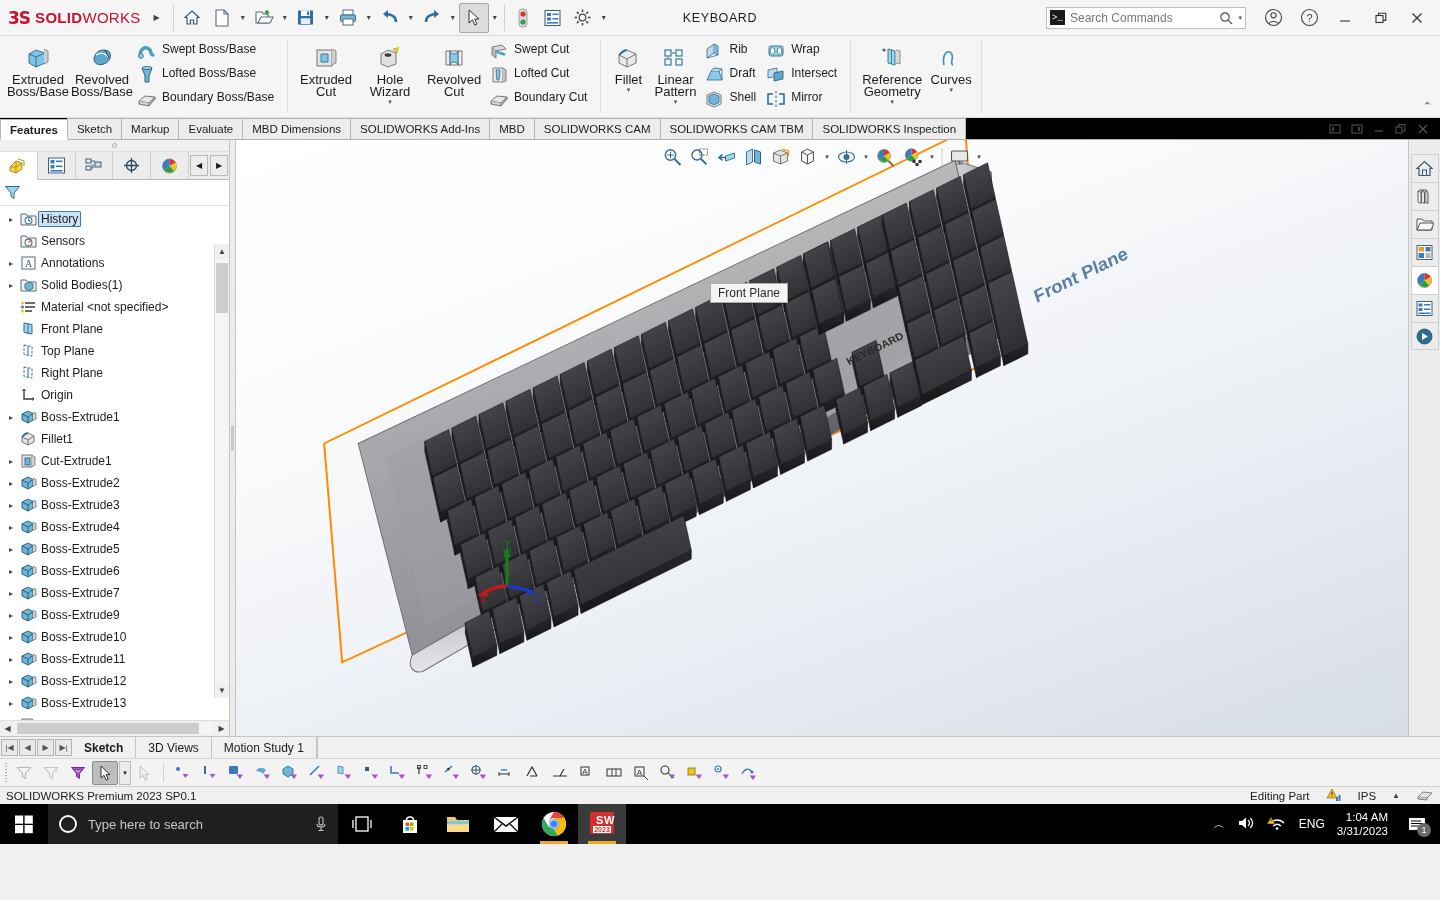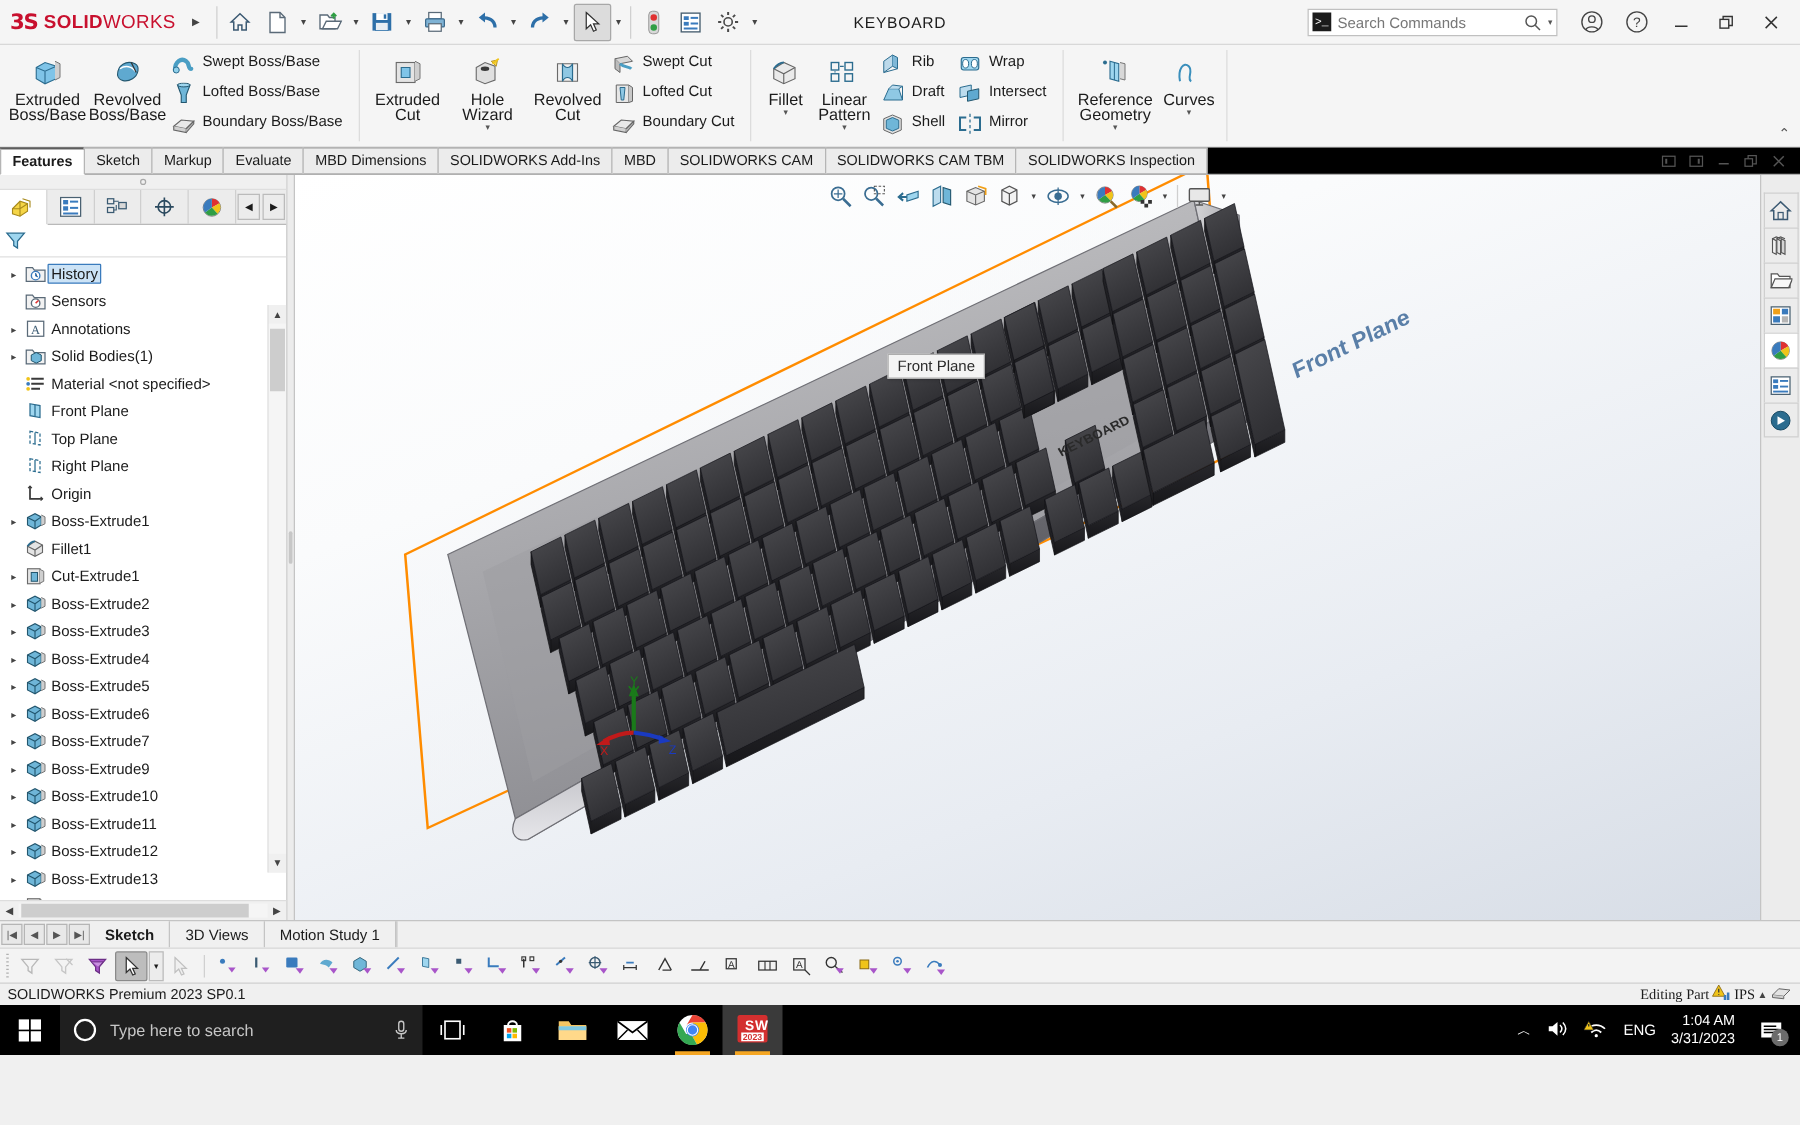--- a/index.html
+++ b/index.html
@@ -110,21 +110,21 @@
   .ftbar { height:28px; background:#f3f3f3; border-top:1px solid #d6d6d6; display:flex; align-items:center; padding-left:4px; gap:1px; flex:0 0 28px; }
   .fgrip { width:6px; height:20px; display:flex; flex-direction:column; justify-content:center; gap:2px; }
   .fgrip i { width:2px; height:2px; background:#b0b0b0; display:block; margin-left:1px; }
   .fb { width:26px; height:24px; display:flex; align-items:center; justify-content:center; border:1px solid transparent; border-radius:2px; }
   .fb.sel { background:#bdbdbd; border:1px solid #8a8a8a; }
   .fb-c { width:12px; height:24px; display:flex; align-items:center; justify-content:center; font-size:7px; border:1px solid #bbb; background:#ececec; }
   .fsep { width:1px; height:18px; background:#d0d0d0; margin:0 4px; }
 
   
   .status { height:18px; background:#f0f0f0; border-top:1px solid #cfcfcf; display:flex; align-items:center; font-size:11.5px; padding:0 6px; flex:0 0 18px; }
-  .st-right { margin-left:auto; display:flex; align-items:center; gap:2px;font-family:Liberation Serif, serif; }
+  .st-right { margin-left:auto; display:flex; align-items:center; gap:16px; }
 
   
   .taskbar { height:40px; background:#000; display:flex; align-items:center; flex:0 0 40px; }
   .start { width:48px; height:40px; display:flex; align-items:center; justify-content:center; }
   .tsearch { width:290px; height:40px; background:#1f1f1f; display:flex; align-items:center; gap:10px; padding:0 10px; }
   .tsearch .ph { color:#c6c6c6; font-size:13px; flex:1; }
   .tb-app { width:48px; height:40px; display:flex; align-items:center; justify-content:center; position:relative; }
   .tb-app.running::after { content:""; position:absolute; bottom:0; left:10px; right:10px; height:3px; background:#f5a623; }
   .tb-app.active { background:#3a3a3a; }
   .tray { margin-left:auto; display:flex; align-items:center; gap:12px; padding-right:6px; color:#fff; }

